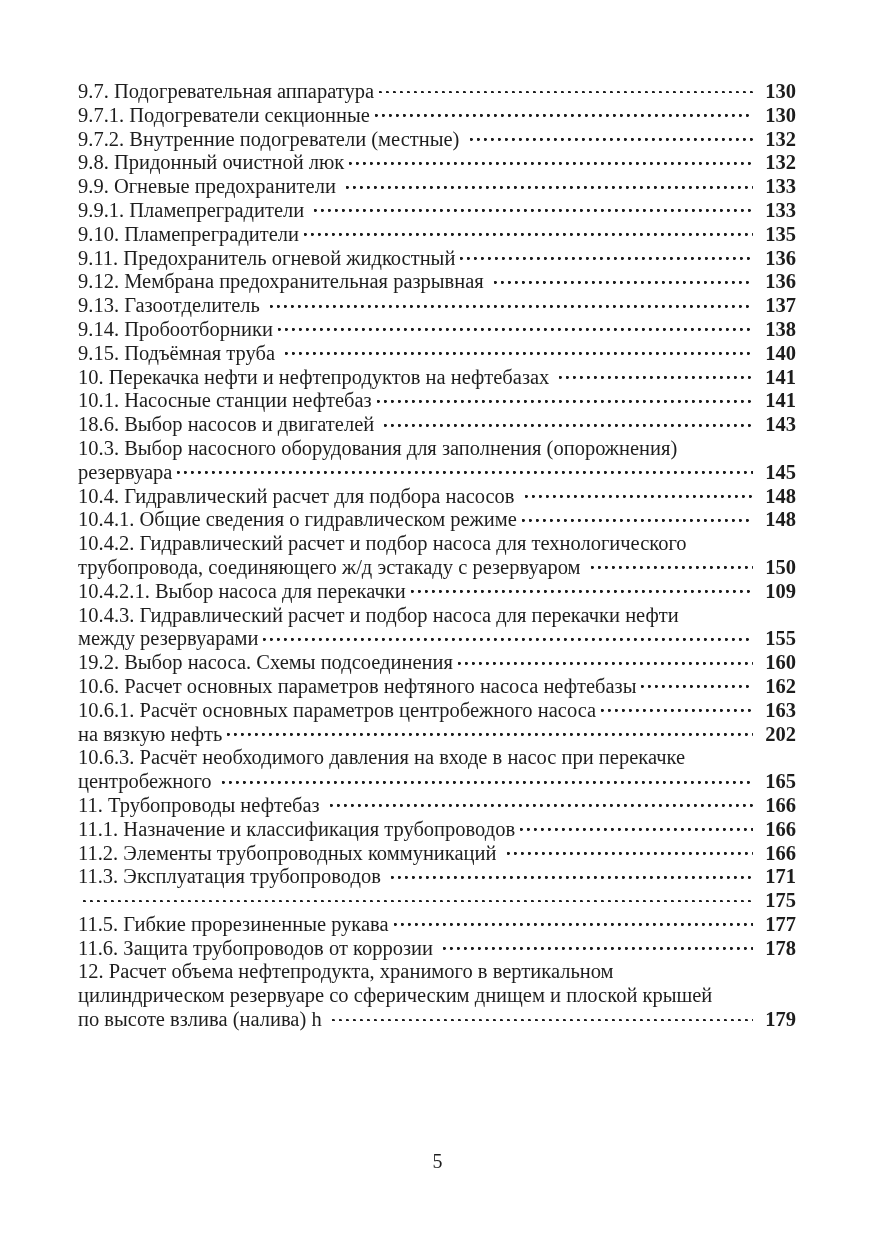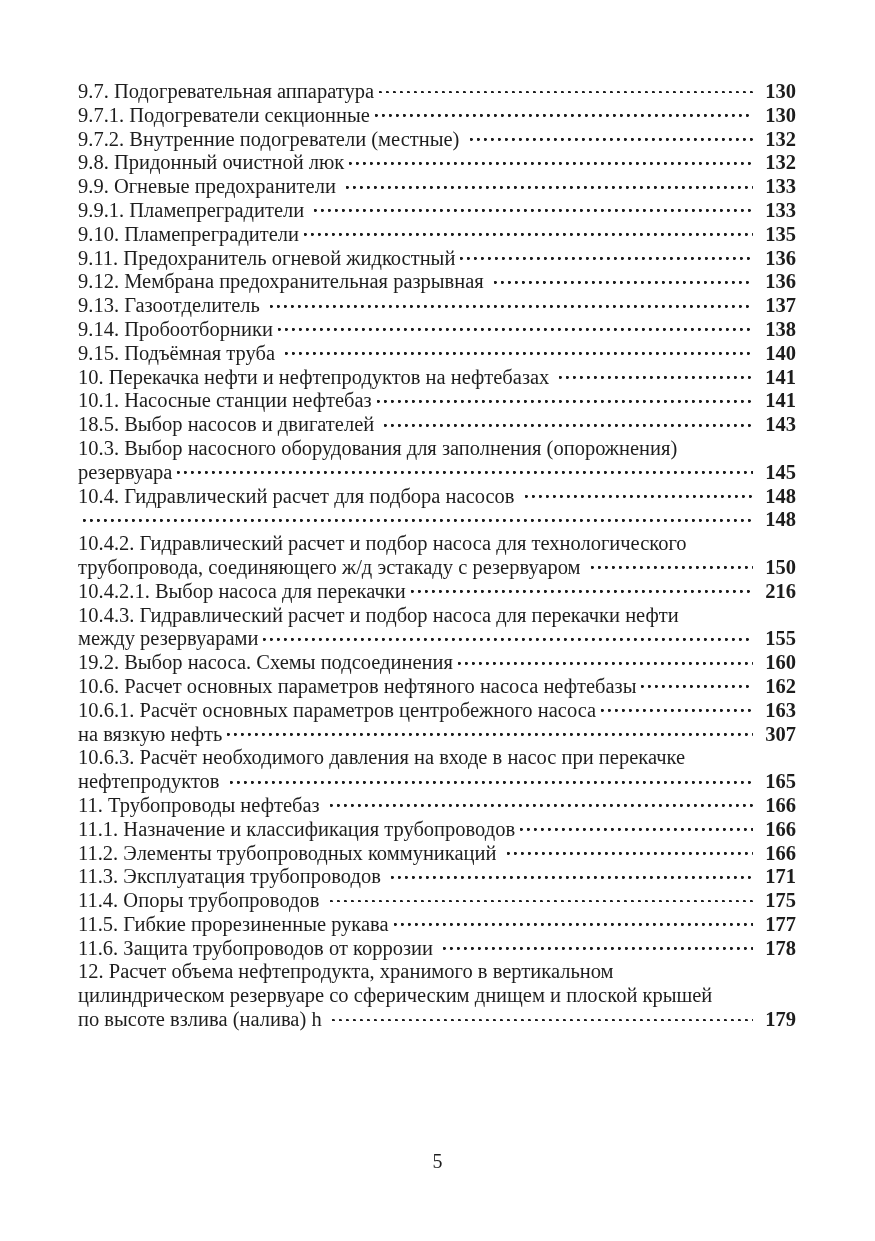--- a/index.html
+++ b/index.html
@@ -160,21 +160,21 @@
     </div>
     <div class="entry">
       <div class="row">
         <span class="text">10.1. Насосные станции нефтебаз</span>
         <span class="dots"></span>
         <span class="pagenum">141</span>
       </div>
     </div>
     <div class="entry">
       <div class="row">
-        <span class="text">18.5. Выбор насосов и двигателей </span>
+        <span class="text">18.6. Выбор насосов и двигателей </span>
         <span class="dots"></span>
         <span class="pagenum">143</span>
       </div>
     </div>
     <div class="entry">
       <div class="cont">10.3. Выбор насосного оборудования для заполнения (опорожнения)</div>
       <div class="row">
         <span class="text">резервуара</span>
         <span class="dots"></span>
         <span class="pagenum">145</span>
@@ -182,37 +182,38 @@
     </div>
     <div class="entry">
       <div class="row">
         <span class="text">10.4. Гидравлический расчет для подбора насосов </span>
         <span class="dots"></span>
         <span class="pagenum">148</span>
       </div>
     </div>
     <div class="entry">
       <div class="row">
+        <span class="text">10.4.1. Общие сведения о гидравлическом режиме</span>
         <span class="dots"></span>
         <span class="pagenum">148</span>
       </div>
     </div>
     <div class="entry">
       <div class="cont">10.4.2. Гидравлический расчет и подбор насоса для технологического</div>
       <div class="row">
         <span class="text">трубопровода, соединяющего ж/д эстакаду с резервуаром </span>
         <span class="dots"></span>
         <span class="pagenum">150</span>
       </div>
     </div>
     <div class="entry">
       <div class="row">
         <span class="text">10.4.2.1. Выбор насоса для перекачки</span>
         <span class="dots"></span>
-        <span class="pagenum">216</span>
+        <span class="pagenum">109</span>
       </div>
     </div>
     <div class="entry">
       <div class="cont">10.4.3. Гидравлический расчет и подбор насоса для перекачки нефти</div>
       <div class="row">
         <span class="text">между резервуарами</span>
         <span class="dots"></span>
         <span class="pagenum">155</span>
       </div>
     </div>
@@ -234,27 +235,27 @@
       <div class="row">
         <span class="text">10.6.1. Расчёт основных параметров центробежного насоса</span>
         <span class="dots"></span>
         <span class="pagenum">163</span>
       </div>
     </div>
     <div class="entry">
       <div class="row">
         <span class="text">на вязкую нефть</span>
         <span class="dots"></span>
-        <span class="pagenum">307</span>
+        <span class="pagenum">202</span>
       </div>
     </div>
     <div class="entry">
       <div class="cont">10.6.3. Расчёт необходимого давления на входе в насос при перекачке</div>
       <div class="row">
-        <span class="text">нефтепродуктов </span>
+        <span class="text">центробежного </span>
         <span class="dots"></span>
         <span class="pagenum">165</span>
       </div>
     </div>
     <div class="entry">
       <div class="row">
         <span class="text">11. Трубопроводы нефтебаз </span>
         <span class="dots"></span>
         <span class="pagenum">166</span>
       </div>
@@ -275,21 +276,20 @@
     </div>
     <div class="entry">
       <div class="row">
         <span class="text">11.3. Эксплуатация трубопроводов </span>
         <span class="dots"></span>
         <span class="pagenum">171</span>
       </div>
     </div>
     <div class="entry">
       <div class="row">
-        <span class="text">11.4. Опоры трубопроводов </span>
         <span class="dots"></span>
         <span class="pagenum">175</span>
       </div>
     </div>
     <div class="entry">
       <div class="row">
         <span class="text">11.5. Гибкие прорезиненные рукава</span>
         <span class="dots"></span>
         <span class="pagenum">177</span>
       </div>

